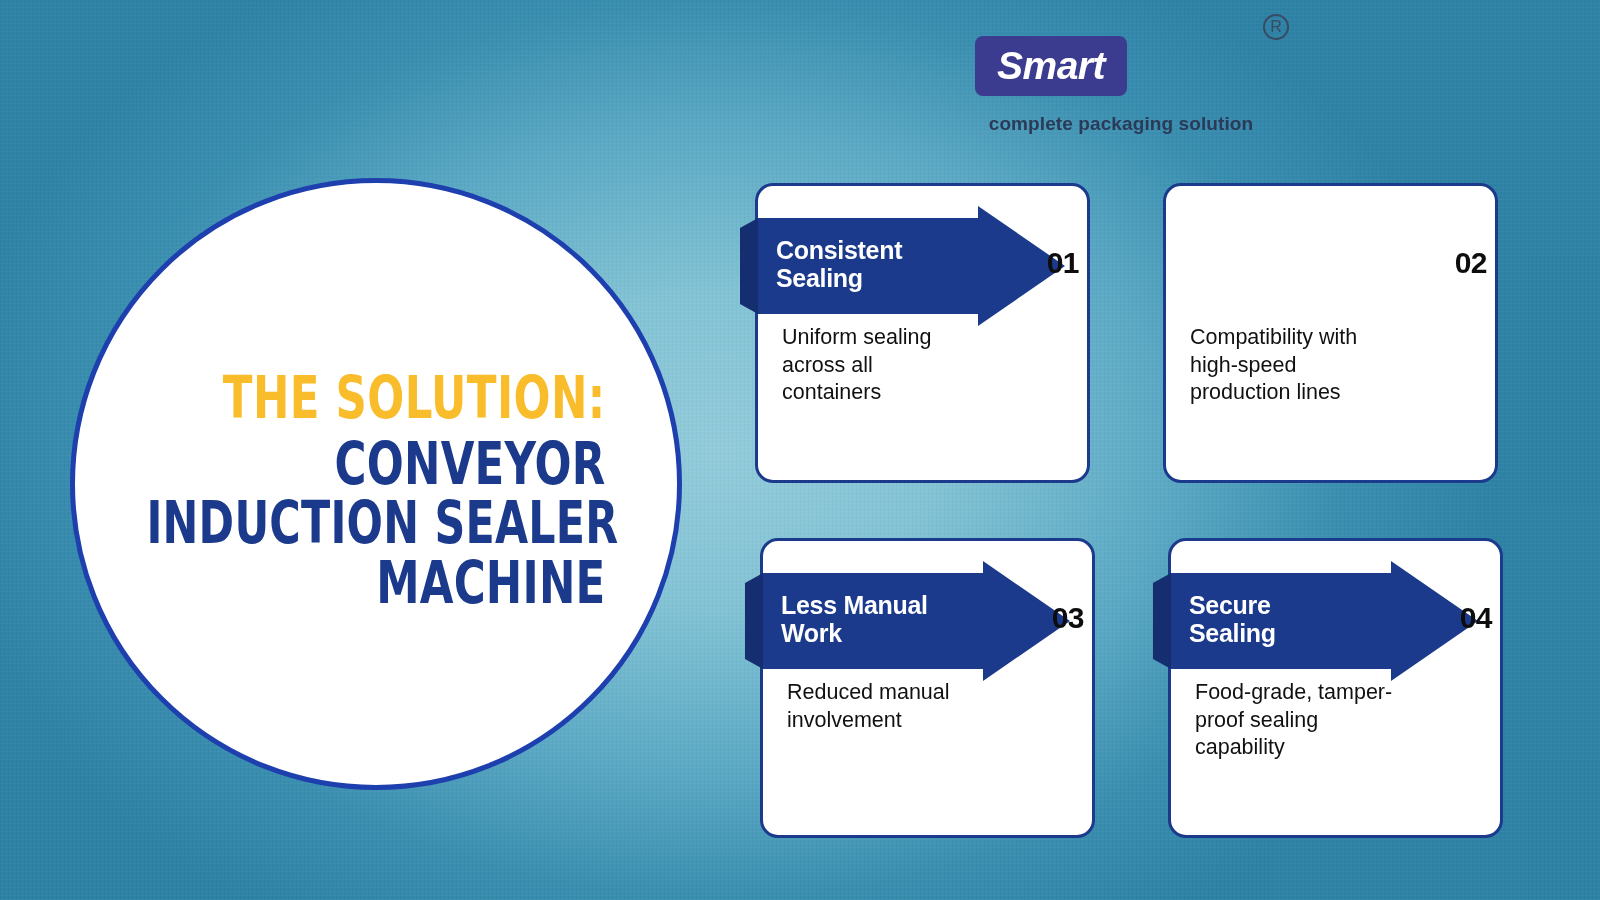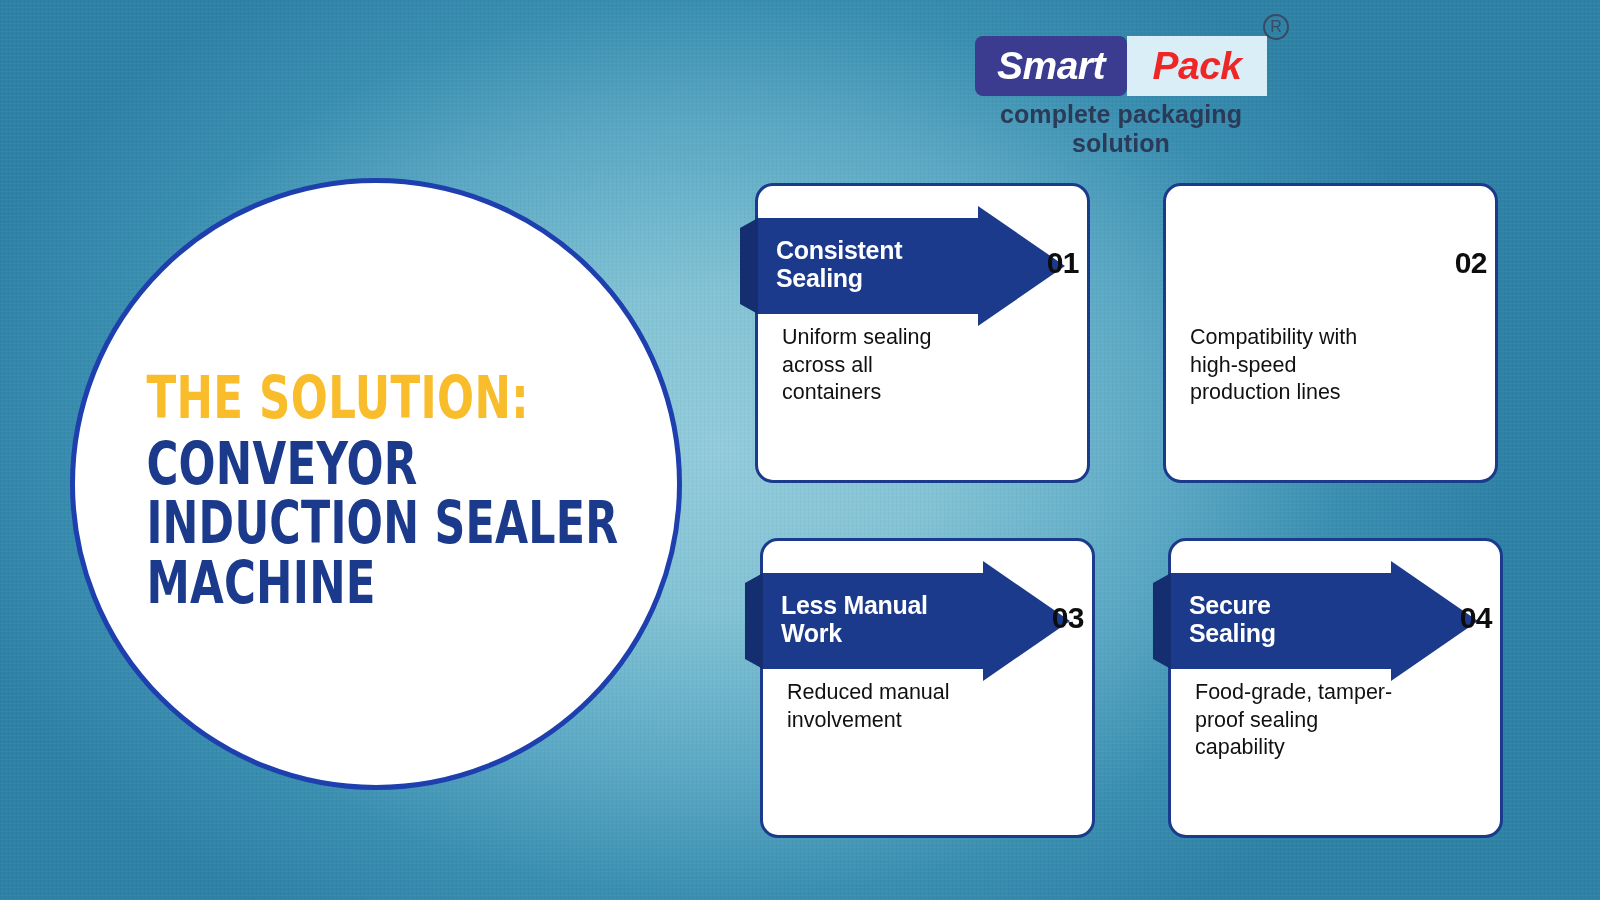--- a/index.html
+++ b/index.html
@@ -54,38 +54,38 @@
   }
   .logo-reg {
     position:absolute; right:-22px; top:-22px;
     width:26px; height:26px; border:2px solid #3a4a63;
     border-radius:50%;
     color:#3a4a63; font-size:16px; font-weight:normal;
     display:flex; align-items:center; justify-content:center;
     line-height:1;
   }
   .logo-tag {
-    margin-top:4px; width:292px; text-align:center;
-    color:#2b3a57; font-weight:bold; font-size:25px;
+    margin-top:17px; width:292px; text-align:center;
+    color:#2b3a57; font-weight:bold; font-size:19px;
     letter-spacing:0.1px;
     font-family:"Liberation Sans", sans-serif;
   }
 
   
   .circle {
     position:absolute; left:70px; top:178px;
     width:612px; height:612px;
     background:#ffffff;
     border:5px solid #1e3fae;
     border-radius:50%;
     display:flex; flex-direction:column;
     align-items:center; justify-content:center;
     z-index:4;
   }
-  .circle-inner { width:560px; text-align:left;margin-top:13px; }
+  .circle-inner { width:560px; text-align:right;margin-top:13px; }
   .t-yellow {
     color:#f9bc2a;
     font-size:59px;
     font-weight:bold;
     font-family:"DejaVu Sans Condensed","Liberation Sans Narrow","Liberation Sans", sans-serif;
     letter-spacing:0.5px;
     line-height:1.02;
     transform:scaleX(0.82);
     white-space:nowrap;
   }
@@ -159,23 +159,20 @@
 </style>
 </head>
 <body>
 
 <div id="stage">
 
   <div class="logo-wrap">
     <div class="logo-boxes">
       <div class="logo-smart">
         <span>Smart</span>
-      </div>
-      <div class="logo-pack">
-        <span>Pack</span>
       </div>
       <div class="logo-reg">R</div>
     </div>
     <div class="logo-tag">complete packaging solution</div>
   </div>
 
   <div class="circle">
     <div class="circle-inner">
       <div class="t-yellow">THE SOLUTION:</div>
       <div class="t-navy l2">CONVEYOR</div>

